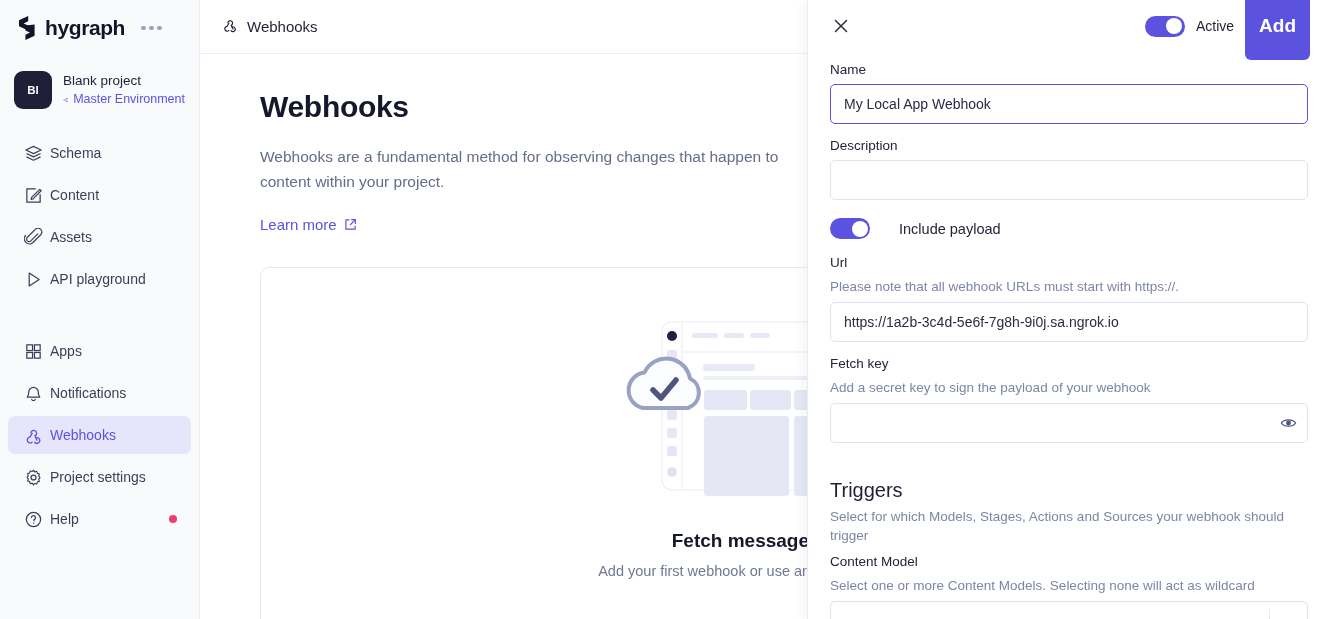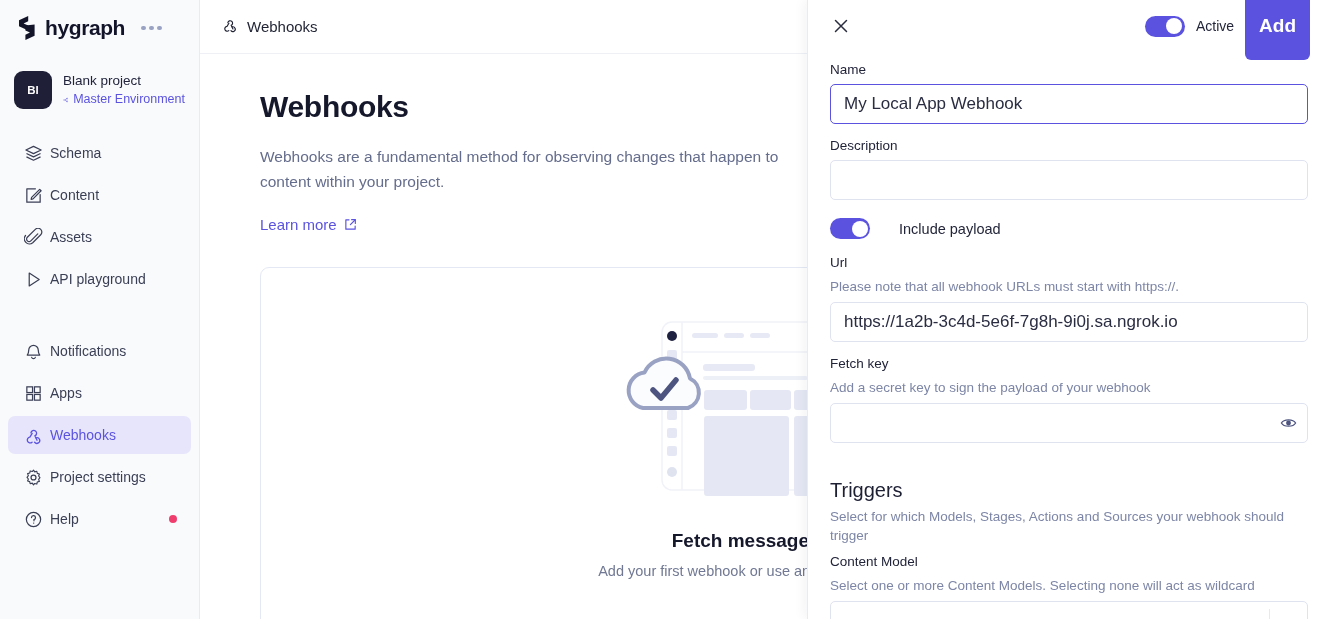--- a/index.html
+++ b/index.html
@@ -271,21 +271,21 @@
     margin-bottom: 6px;
     line-height: 1.42;
     display: block;
   }
   .input {
     width: 100%;
     height: 40px;
     border: 1px solid #dfe3ef;
     border-radius: 5px;
     padding: 0 13px;
-    font-size: 17px;
+    font-size: 14px;
     color: #2a2d42;
     background: #fff;
     font-family: "Liberation Sans", sans-serif;
     outline: none;
   }
   .input.focused {
     border-color: #5b53e0;
   }
   .input::placeholder { color: #9aa2bd; }
   .input-wrap { position: relative; }
@@ -411,37 +411,37 @@
             </svg>
         </span>
         <span class="nav-label">API playground</span>
       </div>
 
       <div class="nav-gap"></div>
 
       <div class="nav-item">
         <span class="nav-ico">
           <svg width="19" height="19" viewBox="0 0 20 20">
-              <path d="M5 8.5 a5 5 0 0 1 10 0 c0 3 1 4.5 1.6 5.3 H3.4 C4 13 5 11.5 5 8.5 Z" fill="none" stroke="#3b3f55" stroke-width="1.3" stroke-linejoin="round"></path>
-              <path d="M8.1 16.2 a2 2 0 0 0 3.8 0" fill="none" stroke="#3b3f55" stroke-width="1.3" stroke-linecap="round"></path>
-            </svg>
-        </span>
-        <span class="nav-label">Notifications</span>
-      </div>
-
-      <div class="nav-item">
-        <span class="nav-ico">
-          <svg width="19" height="19" viewBox="0 0 20 20">
               <rect x="3" y="3" width="6" height="6" fill="none" stroke="#3b3f55" stroke-width="1.3"></rect>
               <rect x="11" y="3" width="6" height="6" fill="none" stroke="#3b3f55" stroke-width="1.3"></rect>
               <rect x="3" y="11" width="6" height="6" fill="none" stroke="#3b3f55" stroke-width="1.3"></rect>
               <rect x="11" y="11" width="6" height="6" fill="none" stroke="#3b3f55" stroke-width="1.3"></rect>
             </svg>
         </span>
         <span class="nav-label">Apps</span>
+      </div>
+
+      <div class="nav-item">
+        <span class="nav-ico">
+          <svg width="19" height="19" viewBox="0 0 20 20">
+              <path d="M5 8.5 a5 5 0 0 1 10 0 c0 3 1 4.5 1.6 5.3 H3.4 C4 13 5 11.5 5 8.5 Z" fill="none" stroke="#3b3f55" stroke-width="1.3" stroke-linejoin="round"></path>
+              <path d="M8.1 16.2 a2 2 0 0 0 3.8 0" fill="none" stroke="#3b3f55" stroke-width="1.3" stroke-linecap="round"></path>
+            </svg>
+        </span>
+        <span class="nav-label">Notifications</span>
       </div>
 
       <div class="nav-item active">
         <span class="nav-ico">
           <svg width="19" height="19" viewBox="0 0 20 20">
               <path d="M7.3 7.2 a3 3 0 1 1 4.2 3.2 L13.7 15" fill="none" stroke="#5b53e0" stroke-width="1.4" stroke-linecap="round"></path>
               <path d="M12.6 12.4 a3 3 0 1 1-1.4 4.7" fill="none" stroke="#5b53e0" stroke-width="1.4" stroke-linecap="round"></path>
               <path d="M8.5 17 a3 3 0 1 1-2.3-5.2 L8.6 7.8" fill="none" stroke="#5b53e0" stroke-width="1.4" stroke-linecap="round"></path>
             </svg>
         </span>

